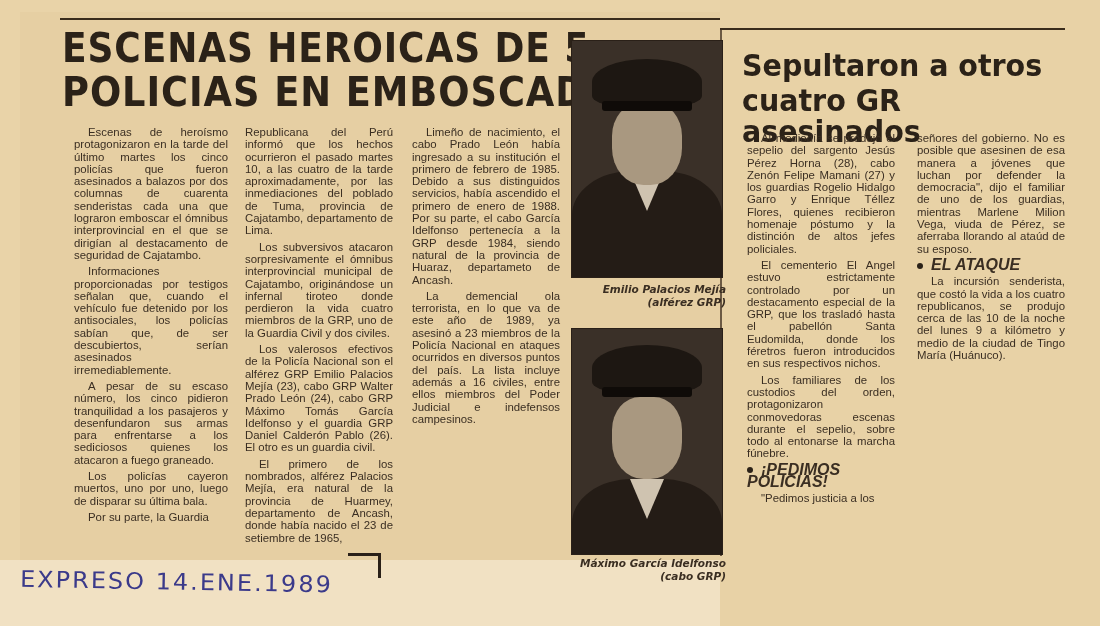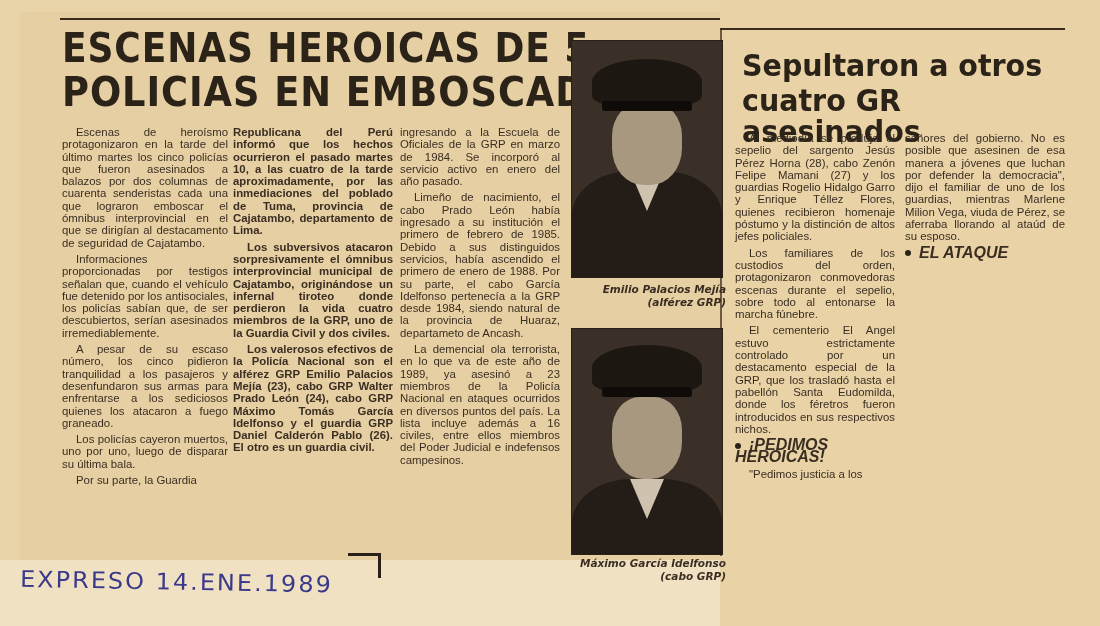--- a/index.html
+++ b/index.html
@@ -9,24 +9,24 @@
   .clip-right{position:absolute;left:720px;top:0;width:380px;height:626px;background:#e8d2a6;}
   .bottom-strip{position:absolute;left:0;top:560px;width:720px;height:66px;background:#f1e1c3;}
   .rule-top{position:absolute;left:60px;top:18px;width:660px;height:2px;background:#3a2c1c;}
   .rule-right-top{position:absolute;left:720px;top:28px;width:345px;height:2px;background:#3a2c1c;}
   .headline{position:absolute;font-family:"DejaVu Sans",sans-serif;font-weight:bold;color:#2b2218;line-height:1;letter-spacing:1px;transform-origin:left top;}
   .h1a{left:62px;top:28px;font-size:40px;transform:scaleX(0.9);}
   .h1b{left:62px;top:72px;font-size:40px;transform:scaleX(0.92);}
   .h2a{left:742px;top:50px;font-size:31px;letter-spacing:0;transform:scaleX(0.92);}
   .h2b{left:742px;top:85px;font-size:31px;letter-spacing:0;transform:scaleX(0.92);}
   .col{position:absolute;font-size:11.4px;line-height:12.3px;color:#3a2e22;text-align:justify;hyphens:manual;}
-  .col p{margin:0 0 4px 0;text-indent:14px;}
+  .col p{margin:0 0 4px 12px;text-indent:14px;}
   .col p.noind{text-indent:0;}
   .c1{left:62px;top:126px;width:166px;}
-  .c2{left:233px;top:126px;width:160px;font-weight:bold;}
+  .c2{left:233px;top:126px;width:160px;}
   .c3{left:400px;top:126px;width:160px;}
   .c4{left:735px;top:132px;width:160px;}
   .c5{left:905px;top:132px;width:160px;}
   .sub{font-weight:bold;font-size:16px;margin:6px 0 5px 0;text-indent:0 !important;font-style:italic;}
   .sub .dot{display:inline-block;width:6px;height:6px;border-radius:50%;background:#2b2218;margin-right:8px;vertical-align:middle;}
   .photo{position:absolute;background:#3a3028;border:1px solid #2a2018;overflow:hidden;}
   .p1{left:571px;top:40px;width:150px;height:236px;}
   .p2{left:571px;top:328px;width:150px;height:225px;}
   .face{position:absolute;left:40px;width:70px;height:82px;border-radius:40% 40% 45% 45%;background:#a99880;}
   .cap{position:absolute;left:20px;width:110px;height:46px;border-radius:50% 50% 20% 20%;background:#1d1712;}
@@ -59,23 +59,23 @@
   <p>Escenas de heroísmo protagonizaron en la tarde del último martes los cinco policías que fueron asesinados a balazos por dos columnas de cuarenta senderistas cada una que lograron emboscar el ómnibus interprovincial en el que se dirigían al destacamento de seguridad de Cajatambo.</p>
   <p>Informaciones proporcionadas por testigos señalan que, cuando el vehículo fue detenido por los antisociales, los policías sabían que, de ser descubiertos, serían asesinados irremediablemente.</p>
   <p>A pesar de su escaso número, los cinco pidieron tranquilidad a los pasajeros y desenfundaron sus armas para enfrentarse a los sediciosos quienes los atacaron a fuego graneado.</p>
   <p>Los policías cayeron muertos, uno por uno, luego de disparar su última bala.</p>
   <p>Por su parte, la Guardia</p>
 </div>
 <div class="col c2">
   <p class="noind">Republicana del Perú informó que los hechos ocurrieron el pasado martes 10, a las cuatro de la tarde aproximadamente, por las inmediaciones del poblado de Tuma, provincia de Cajatambo, departamento de Lima.</p>
   <p>Los subversivos atacaron sorpresivamente el ómnibus interprovincial municipal de Cajatambo, originándose un infernal tiroteo donde perdieron la vida cuatro miembros de la GRP, uno de la Guardia Civil y dos civiles.</p>
   <p>Los valerosos efectivos de la Policía Nacional son el alférez GRP Emilio Palacios Mejía (23), cabo GRP Walter Prado León (24), cabo GRP Máximo Tomás García Idelfonso y el guardia GRP Daniel Calderón Pablo (26). El otro es un guardia civil.</p>
+  <p>El primero de los nombrados, alférez Palacios Mejía, era natural de la provincia de Huarmey, departamento de Ancash, donde había nacido el 23 de setiembre de 1965,</p>
 </div>
 <div class="col c3">
-  <p class="noind">ingresando a la Escuela de Oficiales de la GRP en marzo de 1984. Se incorporó al servicio activo en enero del año pasado.</p>
   <p>Limeño de nacimiento, el cabo Prado León había ingresado a su institución el primero de febrero de 1985. Debido a sus distinguidos servicios, había ascendido el primero de enero de 1988. Por su parte, el cabo García Idelfonso pertenecía a la GRP desde 1984, siendo natural de la provincia de Huaraz, departameto de Ancash.</p>
   <p>La demencial ola terrorista, en lo que va de este año de 1989, ya asesinó a 23 miembros de la Policía Nacional en ataques ocurridos en diversos puntos del país. La lista incluye además a 16 civiles, entre ellos miembros del Poder Judicial e indefensos campesinos.</p>
 </div>
 
 <div class="photo p1">
   <div class="body" style="top:130px;"></div>
   <div class="collar" style="top:130px;"></div>
   <div class="face" style="top:62px;"></div>
   <div class="cap" style="top:18px;"></div>
   <div class="visor" style="top:60px;"></div>
@@ -95,25 +95,26 @@
 <div class="caption cap2">
   <div>Máximo García Idelfonso</div>
   <div>(cabo GRP)</div>
 </div>
 
 <div class="headline h2a">Sepultaron a otros</div>
 <div class="headline h2b">cuatro GR asesinados</div>
 
 <div class="col c4">
   <p>Al mediodía se produjo el sepelio del sargento Jesús Pérez Horna (28), cabo Zenón Felipe Mamani (27) y los guardias Rogelio Hidalgo Garro y Enrique Téllez Flores, quienes recibieron homenaje póstumo y la distinción de altos jefes policiales.</p>
+  <p>El cementerio El Angel estuvo estrictamente controlado por un destacamento especial de la GRP, que los trasladó hasta el pabellón Santa Eudomilda, donde los féretros fueron introducidos en sus respectivos nichos.</p>
   <p>Los familiares de los custodios del orden, protagonizaron conmovedoras escenas durante el sepelio, sobre todo al entonarse la marcha fúnebre.</p>
-  <p>El cementerio El Angel estuvo estrictamente controlado por un destacamento especial de la GRP, que los trasladó hasta el pabellón Santa Eudomilda, donde los féretros fueron introducidos en sus respectivos nichos.</p>
-  <p class="sub"><span class="dot"></span><span>¡PEDIMOS HEROICAS!</span></p>
+  <p class="sub"><span class="dot"></span><span>¡PEDIMOS POLICIAS!</span></p>
   <p>"Pedimos justicia a los</p>
 </div>
 
 <div class="col c5">
   <p class="noind">señores del gobierno. No es posible que asesinen de esa manera a jóvenes que luchan por defender la democracia", dijo el familiar de uno de los guardias, mientras Marlene Milion Vega, viuda de Pérez, se aferraba llorando al ataúd de su esposo.</p>
   <p class="sub"><span class="dot"></span><span>EL ATAQUE</span></p>
+  <p>La incursión senderista, que costó la vida a los cuatro republicanos, se produjo cerca de las 10 de la noche del lunes 9 a kilómetro y medio de la ciudad de Tingo María (Huánuco).</p>
 </div>
 
 <div class="bracket"></div>
 <div class="handwritten">EXPRESO 14.ENE.1989</div>
 
 </body></html>

